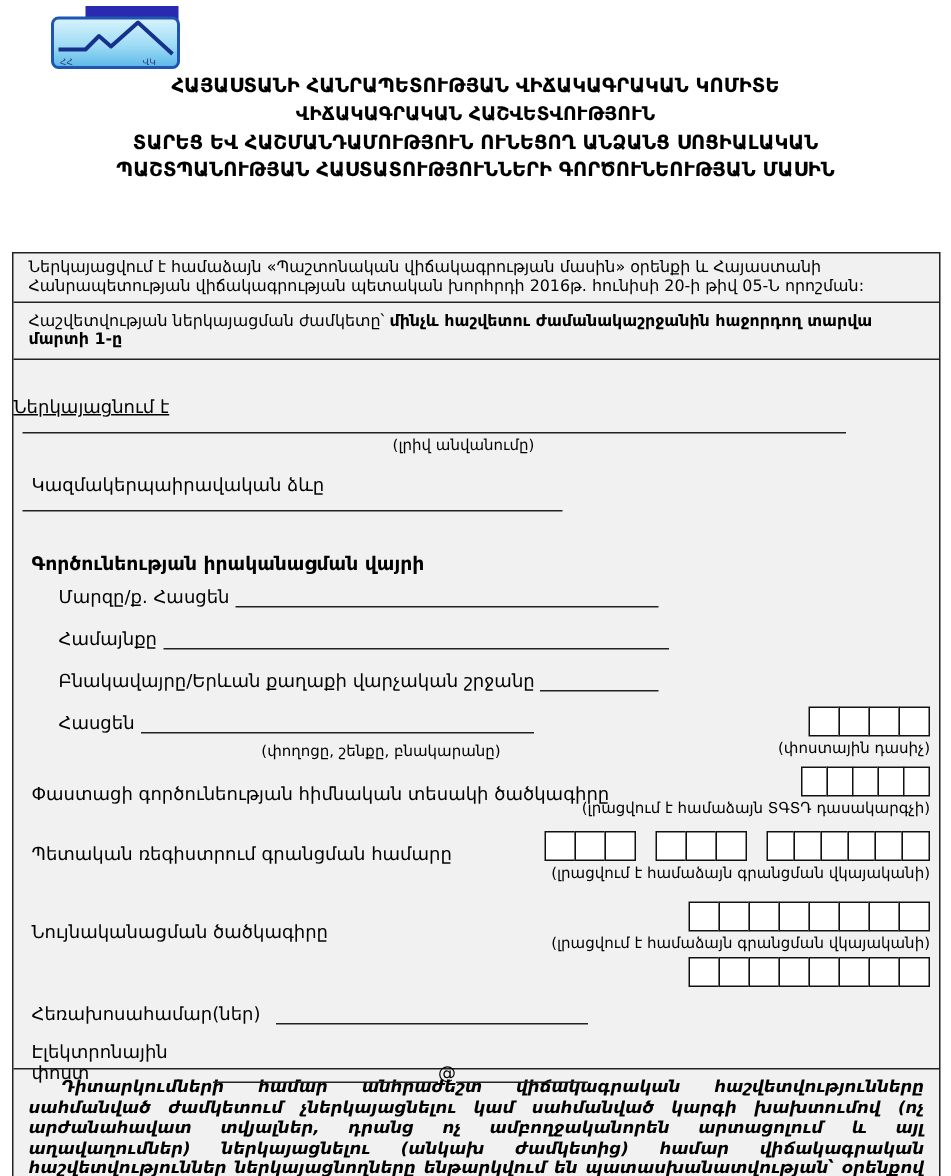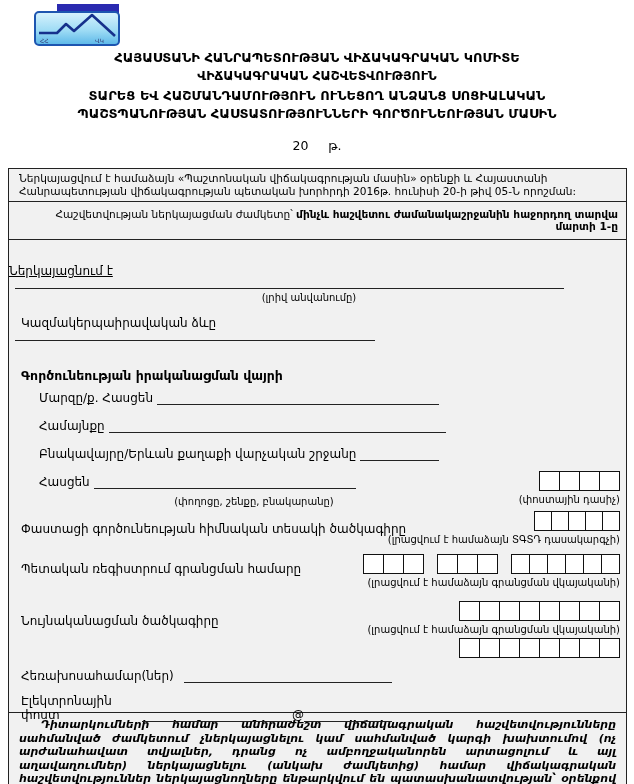--- a/index.html
+++ b/index.html
@@ -16,21 +16,21 @@
   .title-line1{position:absolute;left:0;top:88px;width:100%;text-align:center;font-size:13px;font-weight:bold;}
   .title-line2{position:absolute;left:0;top:106px;width:100%;text-align:center;font-size:13px;font-weight:bold;}
   .year-line{position:absolute;left:0;top:138px;width:100%;text-align:center;font-size:12.5px;}
   .year-gap{display:inline-block;width:20px;}
 
   
   .outer-box{position:absolute;left:8px;top:168px;width:617px;background:#f1f1f1;border:1px solid #222;}
   .sec{border-bottom:1px solid #222;}
   .sec.last{border-bottom:none;}
   .sec-basis{padding:3px 8px 4px 10px;font-size:10.6px;line-height:12.5px;}
-  .sec-deadline{padding:6px 8px 7px 10px;font-size:10.6px;text-align:right;}
+  .sec-deadline{padding:6px 8px 7px 10px;font-size:10.6px;}
   .sec-deadline b{font-weight:bold;}
 
   
   .sec-main{position:relative;height:472px;font-size:12px;}
   .abs{position:absolute;}
   .lbl{font-size:12px;}
   .fill{border-bottom:1px solid #222;}
   .uline{position:absolute;border-bottom:1px solid #222;height:1px;}
   .caption{font-size:10px;color:#000;}
   .flexrow{display:flex;align-items:flex-end;}
@@ -74,23 +74,20 @@
       <text x="62" y="39" font-size="6" fill="#34407a">ՎԿ</text>
     </svg>
   </div>
 
 
   <div class="org-line1">ՀԱՅԱՍՏԱՆԻ ՀԱՆՐԱՊԵՏՈՒԹՅԱՆ ՎԻՃԱԿԱԳՐԱԿԱՆ ԿՈՄԻՏԵ</div>
   <div class="org-line2">ՎԻՃԱԿԱԳՐԱԿԱՆ ՀԱՇՎԵՏՎՈՒԹՅՈՒՆ</div>
   <div class="title-line1">ՏԱՐԵՑ ԵՎ ՀԱՇՄԱՆԴԱՄՈՒԹՅՈՒՆ ՈՒՆԵՑՈՂ ԱՆՁԱՆՑ ՍՈՑԻԱԼԱԿԱՆ</div>
   <div class="title-line2">ՊԱՇՏՊԱՆՈՒԹՅԱՆ ՀԱՍՏԱՏՈՒԹՅՈՒՆՆԵՐԻ ԳՈՐԾՈՒՆԵՈՒԹՅԱՆ ՄԱՍԻՆ</div>
 
-  <div class="year-line">
-    <span>20</span><span class="year-gap"></span><span>թ.</span>
-  </div>
 
   <div class="outer-box">
 
     <div class="sec sec-basis">
       <span>Ներկայացվում է համաձայն «Պաշտոնական վիճակագրության մասին» օրենքի և Հայաստանի Հանրապետության  վիճակագրության պետական խորհրդի 2016թ. հունիսի 20-ի թիվ 05-Ն որոշման:</span>
     </div>
 
     <div class="sec sec-deadline">
       <span>Հաշվետվության ներկայացման ժամկետը՝ </span><b>մինչև հաշվետու ժամանակաշրջանին հաջորդող տարվա մարտի 1-ը</b>
     </div>

